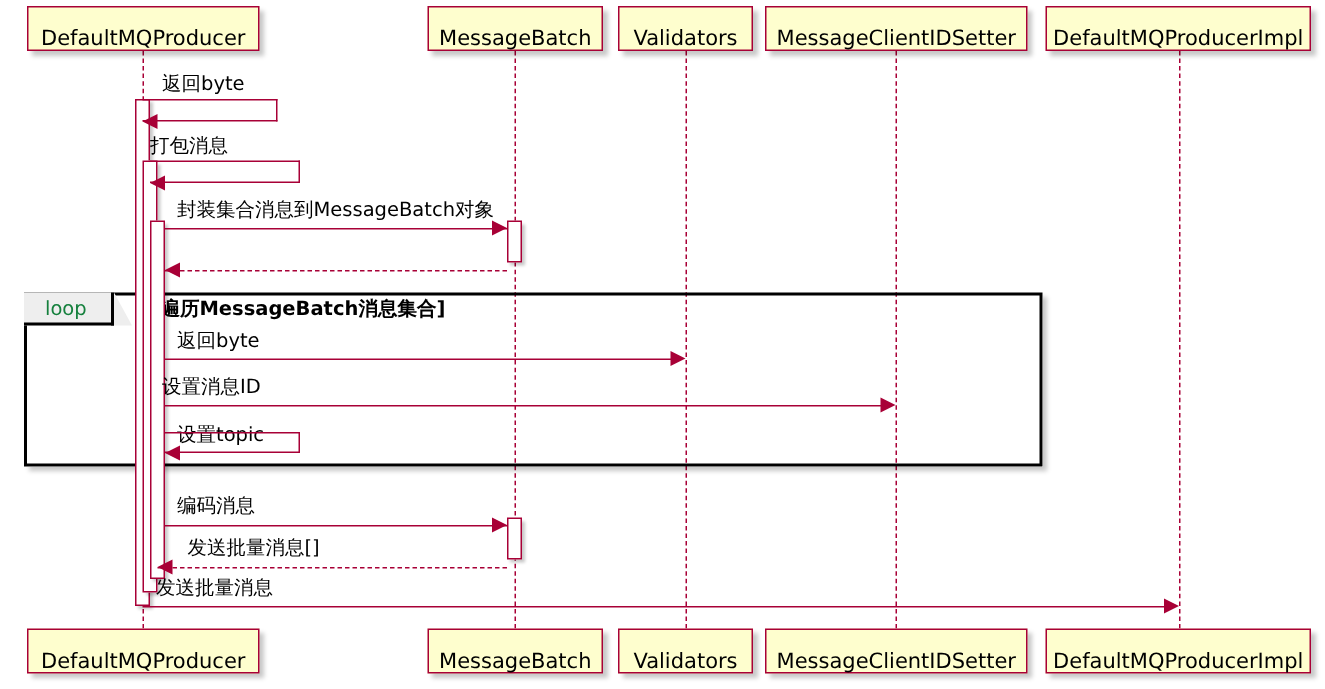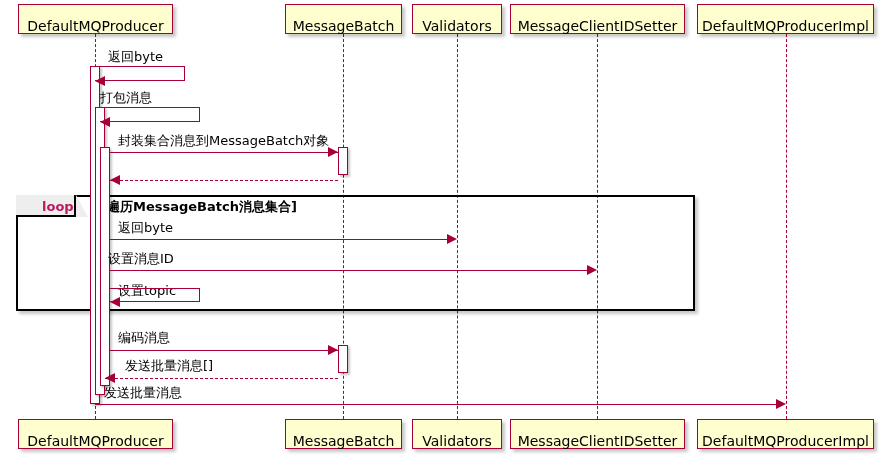--- a/index.html
+++ b/index.html
@@ -115,25 +115,24 @@
   .frag-tab-corner {
     position: absolute;
     width: 0;
     height: 0;
     border-bottom: 22px solid #EEEEEE;
     border-right: 12px solid transparent;
   }
   .frag-label {
     position: absolute;
     font-size: 13px;
-    font-weight: bold;
-    color: #be185d;
-    white-space: nowrap;
-    line-height: 1;
-    margin-left: 12px;
+    font-weight: normal;
+    color: #15803d;
+    white-space: nowrap;
+    line-height: 1;
   }
   .frag-cond {
     position: absolute;
     font-size: 13px;
     font-weight: bold;
     color: #000000;
     white-space: nowrap;
     line-height: 1;
   }
 </style>

